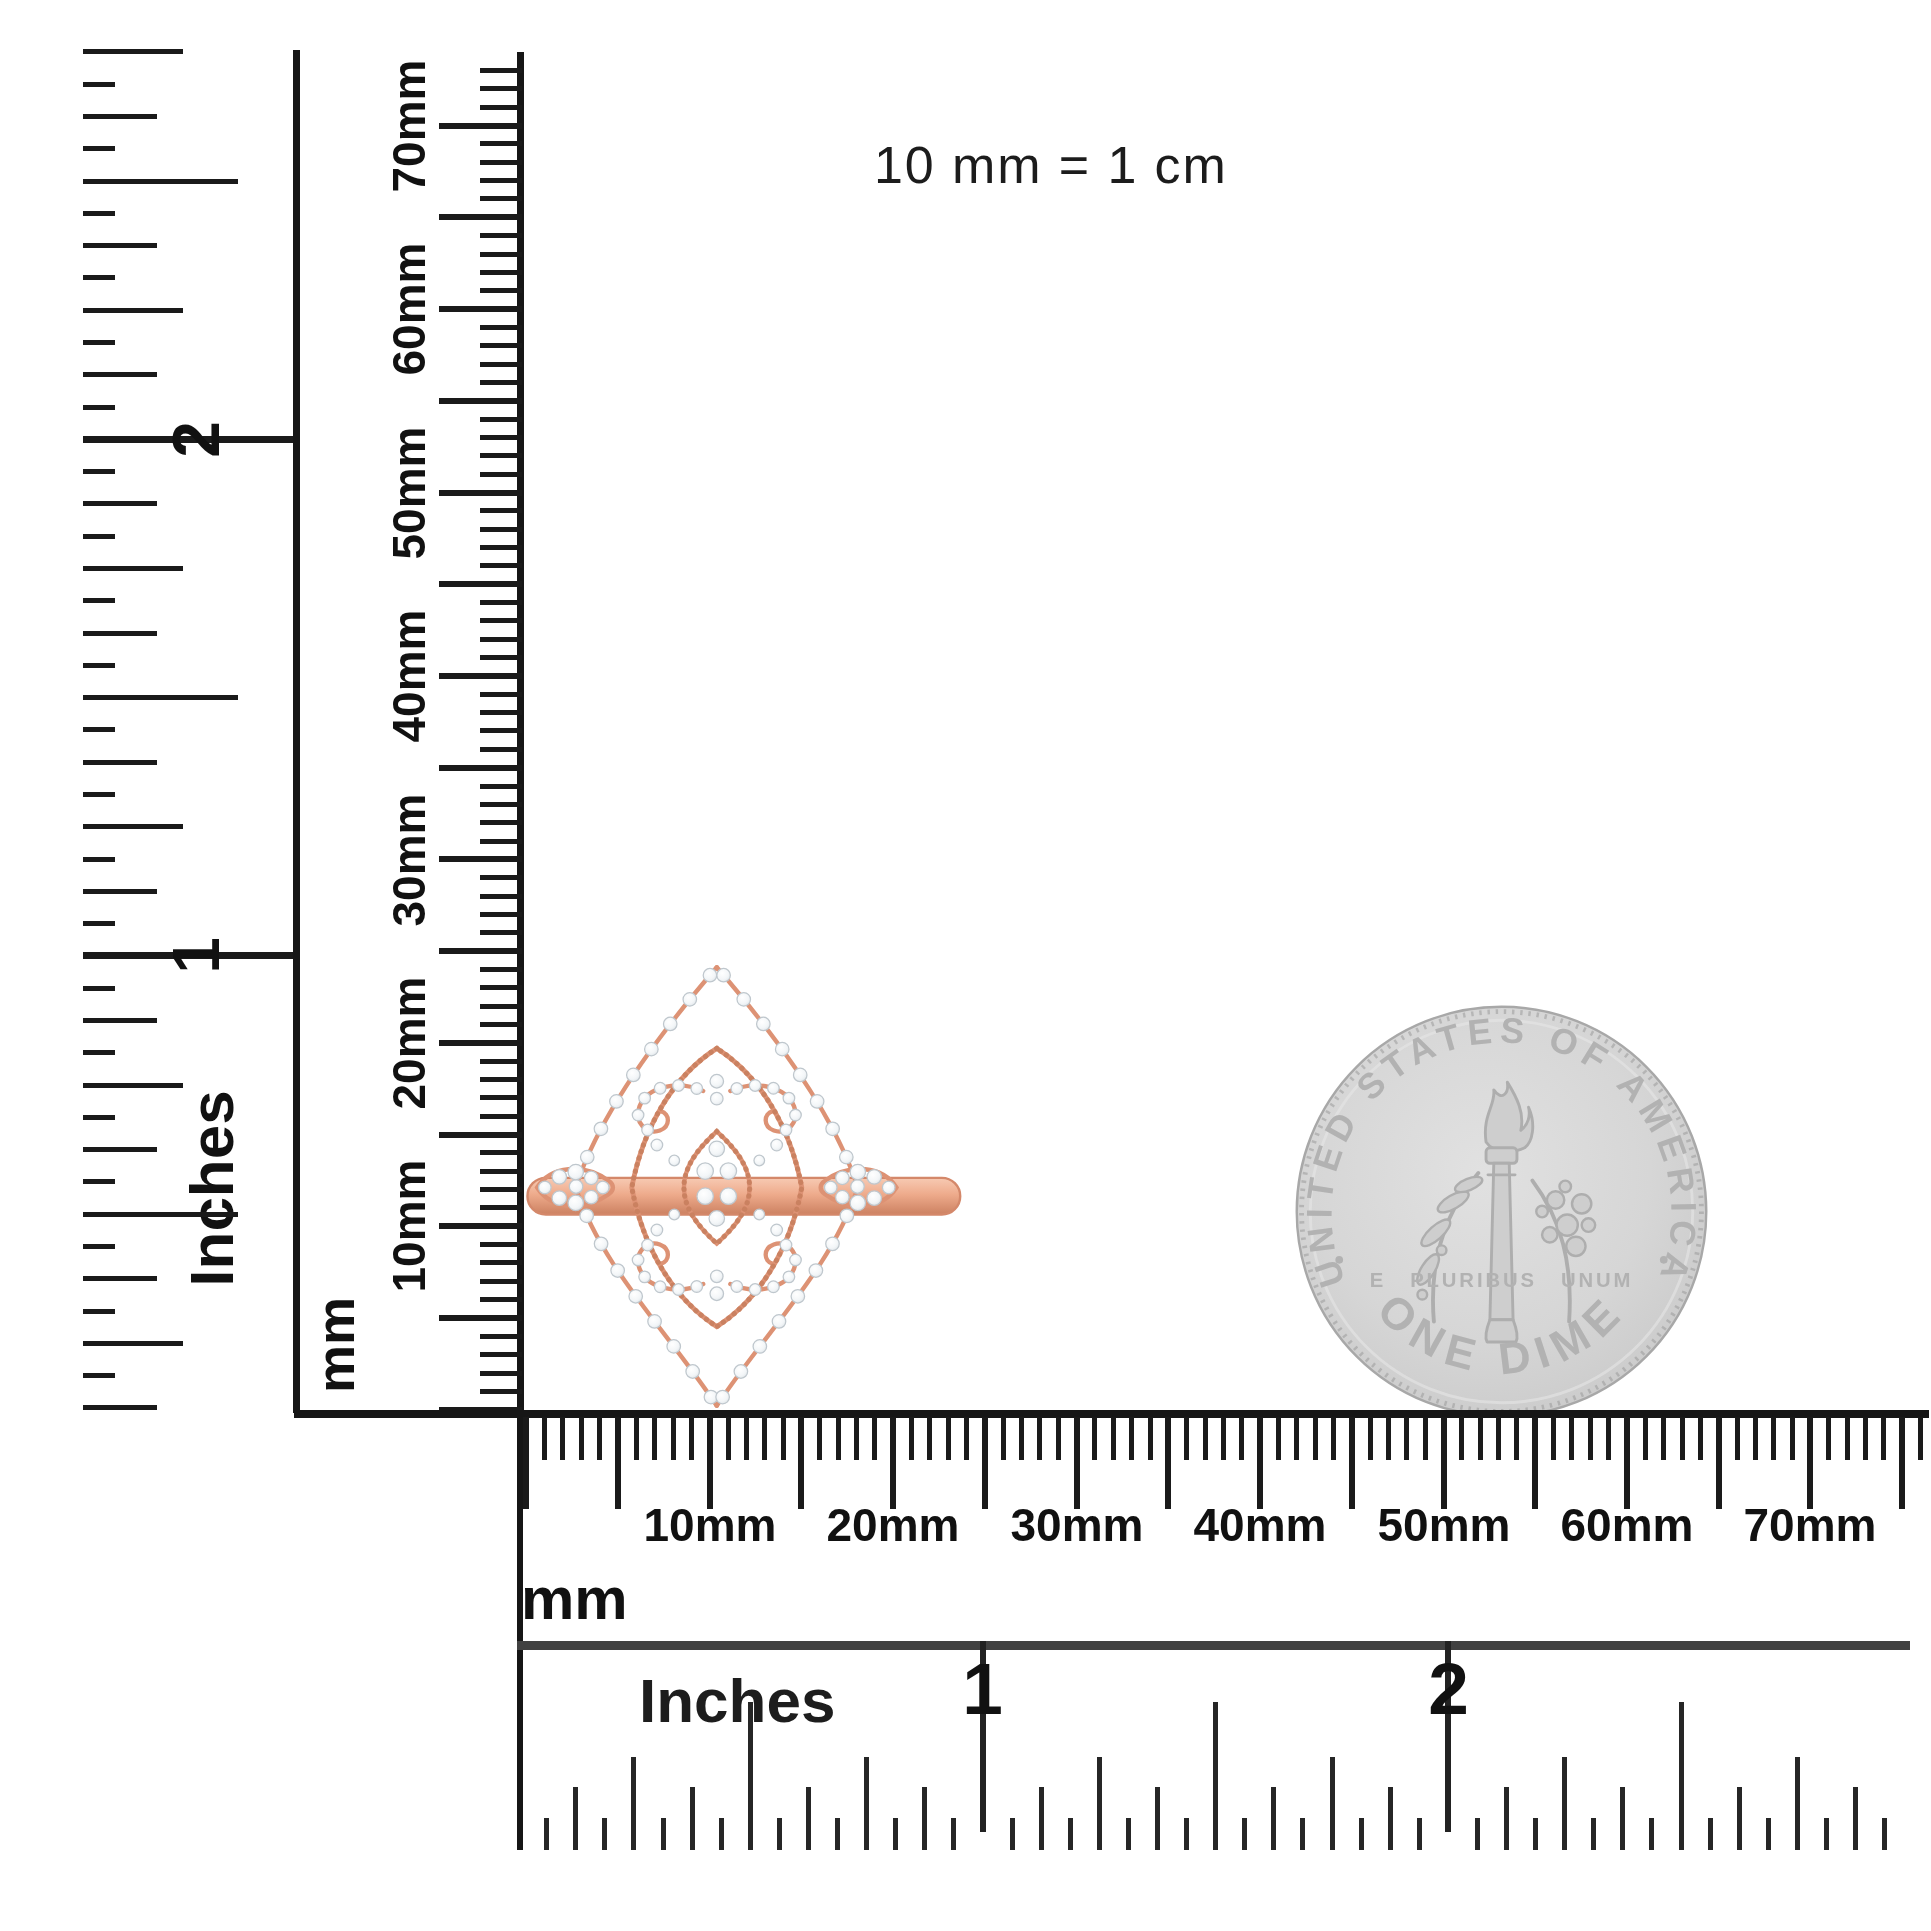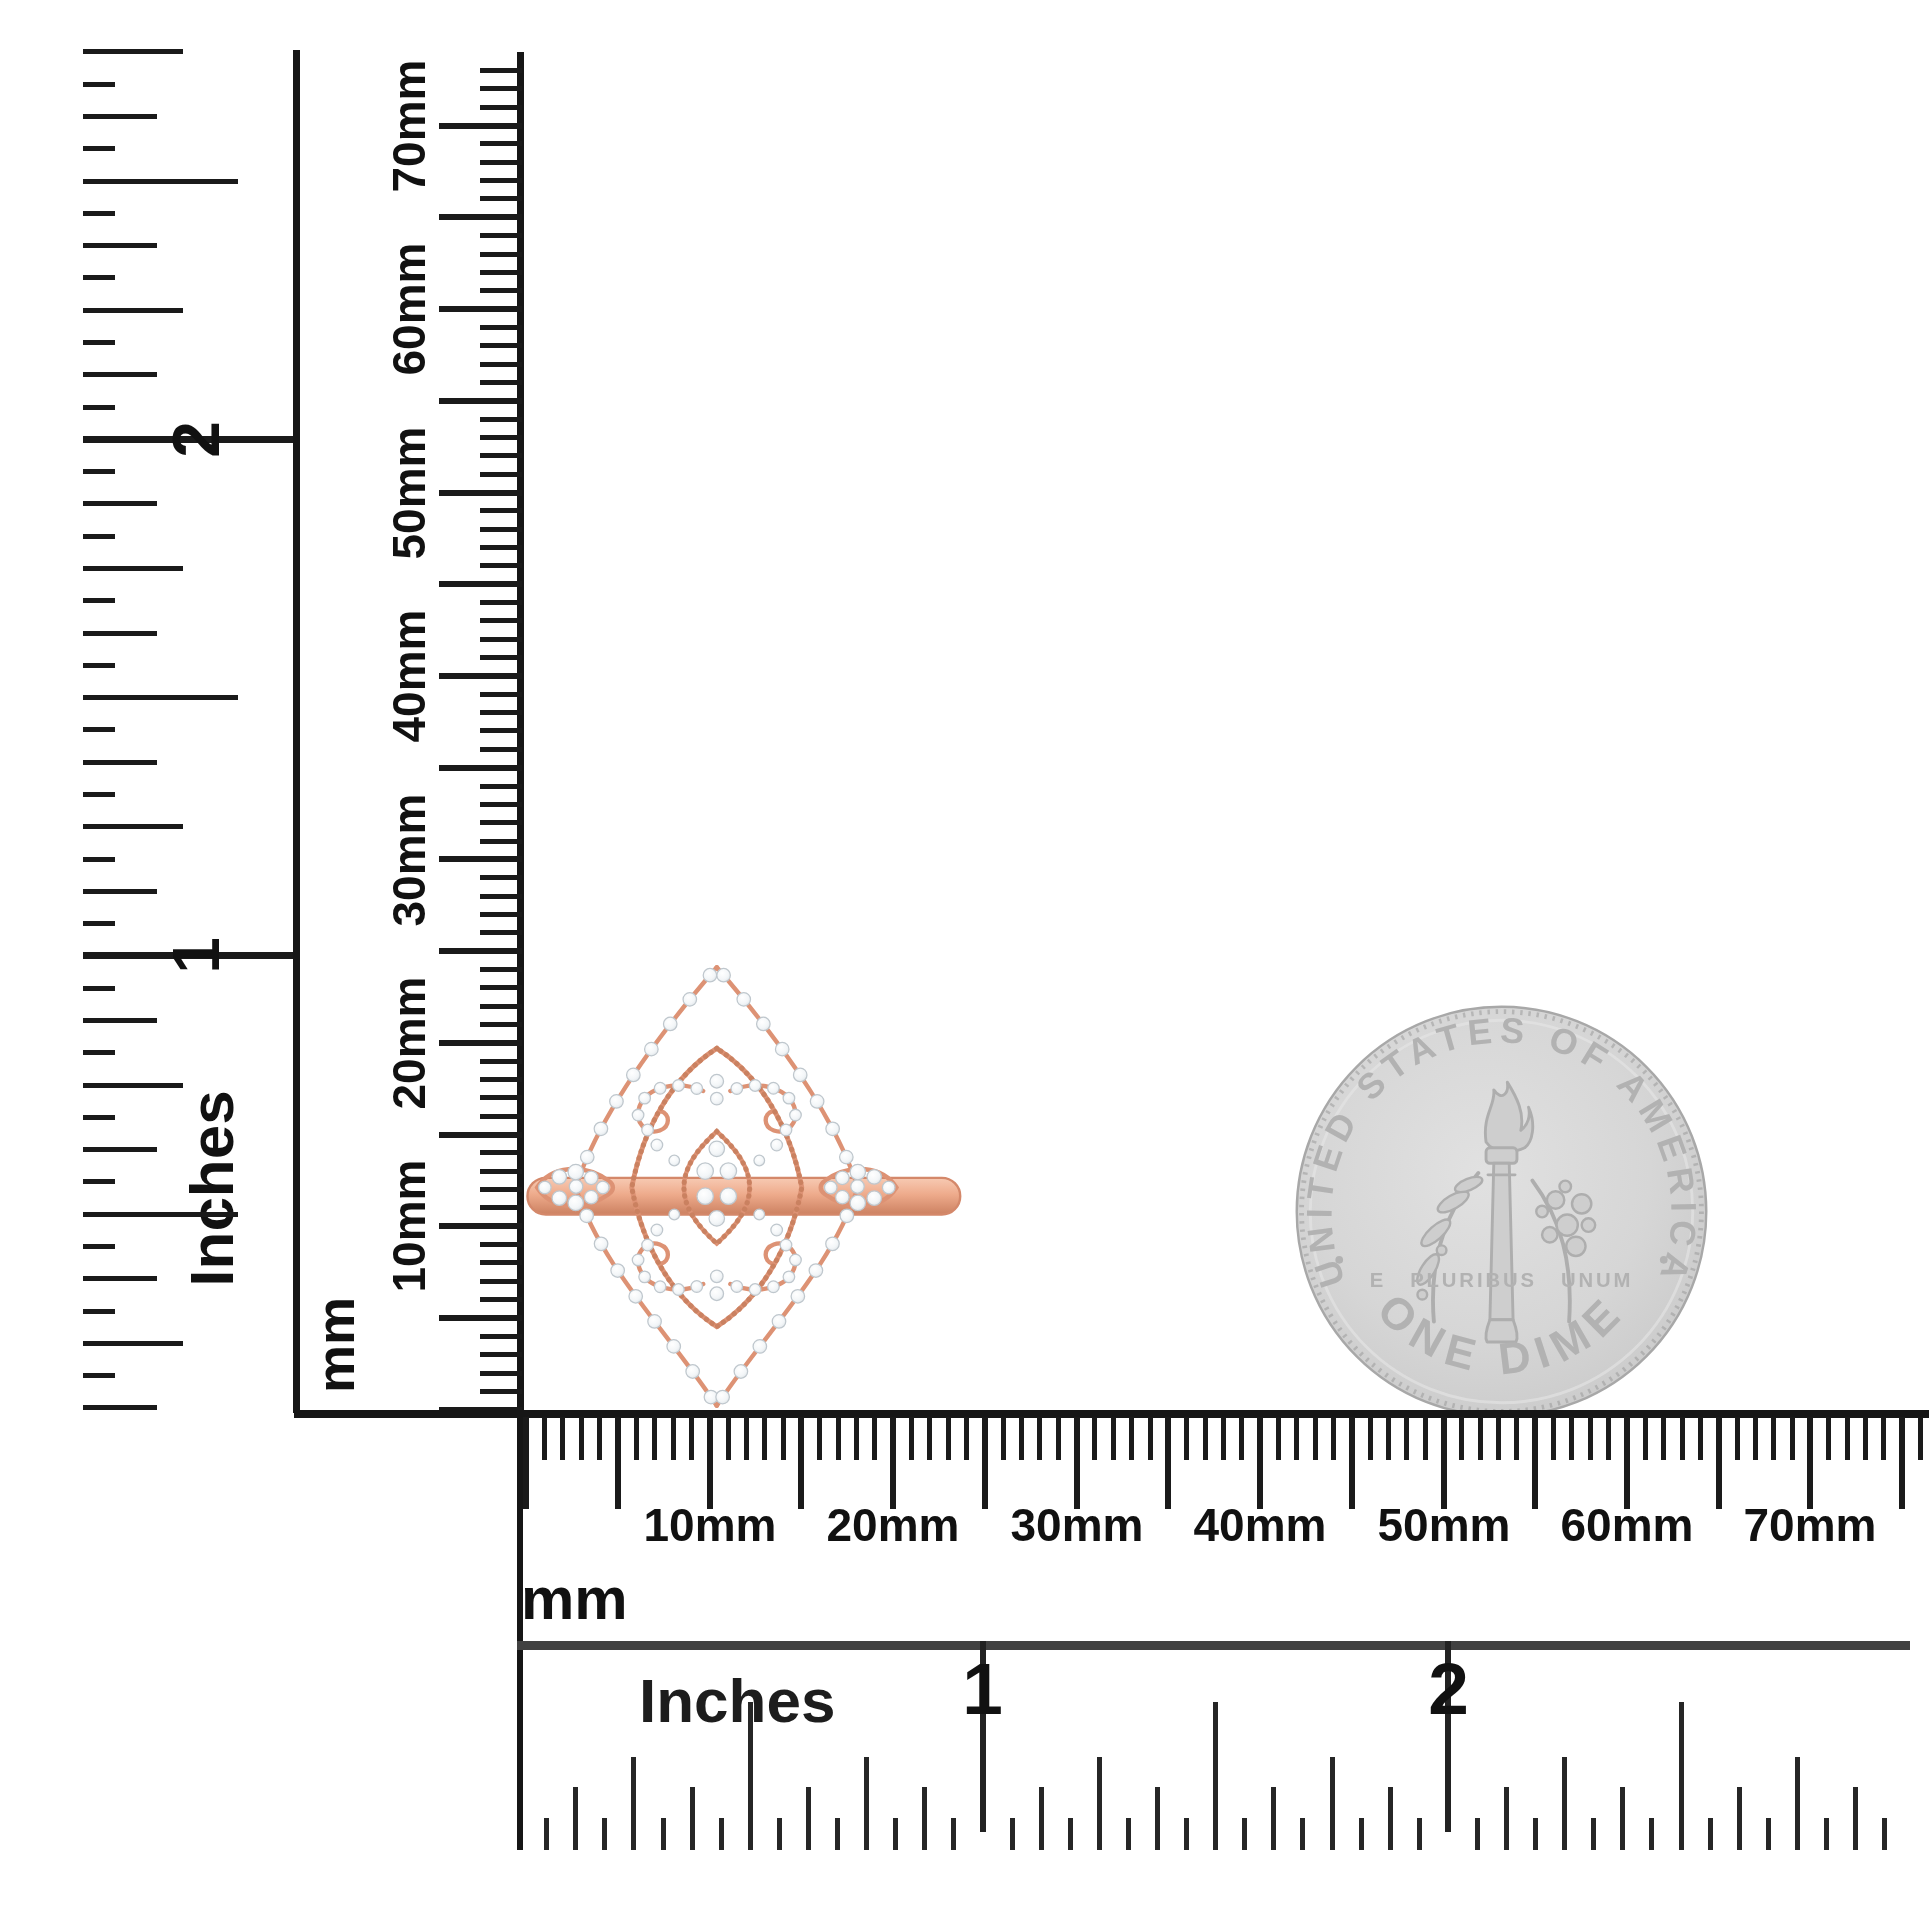--- a/index.html
+++ b/index.html
@@ -14,20 +14,21 @@
   #inches-bottom-label{position:absolute;left:639px;top:1665px;font-size:62px;font-weight:bold;color:#1d1d1d;}
   #mm-bottom-label{position:absolute;left:521px;top:1564px;font-size:60px;font-weight:bold;color:#111;}
   svg{position:absolute;}
   .cointext{fill:#b2b2b2;font-family:"Liberation Sans",sans-serif;font-weight:bold;}
 </style>
 </head>
 <body>
 
 <div id="canvas">
 
+  <div id="note">10 mm = 1 cm</div>
 
   <svg id="ring-svg" style="left:512px;top:946px;" width="454" height="483" viewBox="0 0 470 500">
     <defs>
       <radialGradient id="gd" cx="40%" cy="35%" r="75%">
         <stop offset="0%" stop-color="#ffffff"></stop>
         <stop offset="60%" stop-color="#f3f6f8"></stop>
         <stop offset="100%" stop-color="#dde3e7"></stop>
       </radialGradient>
       <linearGradient id="band" x1="0" y1="0" x2="0" y2="1">
         <stop offset="0%" stop-color="#f7cab3"></stop>

